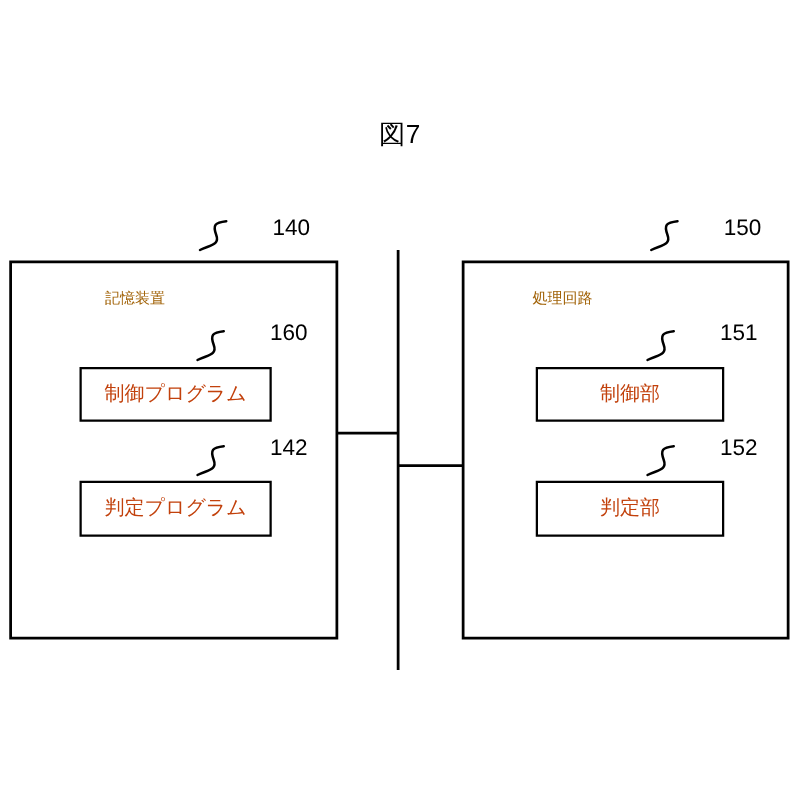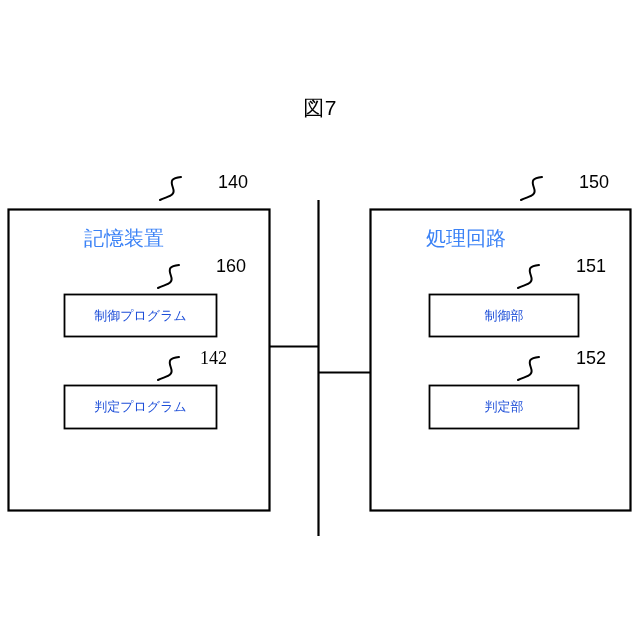--- a/index.html
+++ b/index.html
@@ -31,35 +31,35 @@
     top: 95px;
     width: 640px;
     text-align: center;
     font-size: 21px;
     letter-spacing: 0.5px;
     line-height: 26px;
     color: #000;
   }
   .outer-heading {
     position: absolute;
-    font-size: 20px;
+    font-size: 12px;
     line-height: 20px;
     white-space: nowrap;
-    color: #3b82f6;
+    color: #a16207;
     text-align: center;
   }
   .inner-label {
     position: absolute;
     display: flex;
     align-items: center;
     justify-content: center;
-    font-size: 13px;
+    font-size: 16px;
     line-height: 20px;
     white-space: nowrap;
-    color: #1d4ed8;
+    color: #c2410c;
   }
   .ref-num {
     position: absolute;
     font-size: 18px;
     line-height: 22px;
     white-space: nowrap;
     color: #000;
     margin-left: 32px;
   }
 </style>
@@ -112,21 +112,21 @@
   <div class="inner-label" style="left:64px; top:385px; width:153px; height:44px;">判定プログラム</div>
 
   <div class="inner-label" style="left:429px; top:294px; width:150px; height:43px;">制御部</div>
 
   <div class="inner-label" style="left:429px; top:385px; width:150px; height:44px;">判定部</div>
 
   <div class="ref-num" style="left:186px; top:171px;">140</div>
 
   <div class="ref-num" style="left:184px; top:255px;">160</div>
 
-  <div class="ref-num" style="left:168px; top:347px;font-family:Liberation Serif, serif;">142</div>
+  <div class="ref-num" style="left:184px; top:347px;">142</div>
 
   <div class="ref-num" style="left:547px; top:171px;">150</div>
 
   <div class="ref-num" style="left:544px; top:255px;">151</div>
 
   <div class="ref-num" style="left:544px; top:347px;">152</div>
 
 </div>
 
 </body></html>

